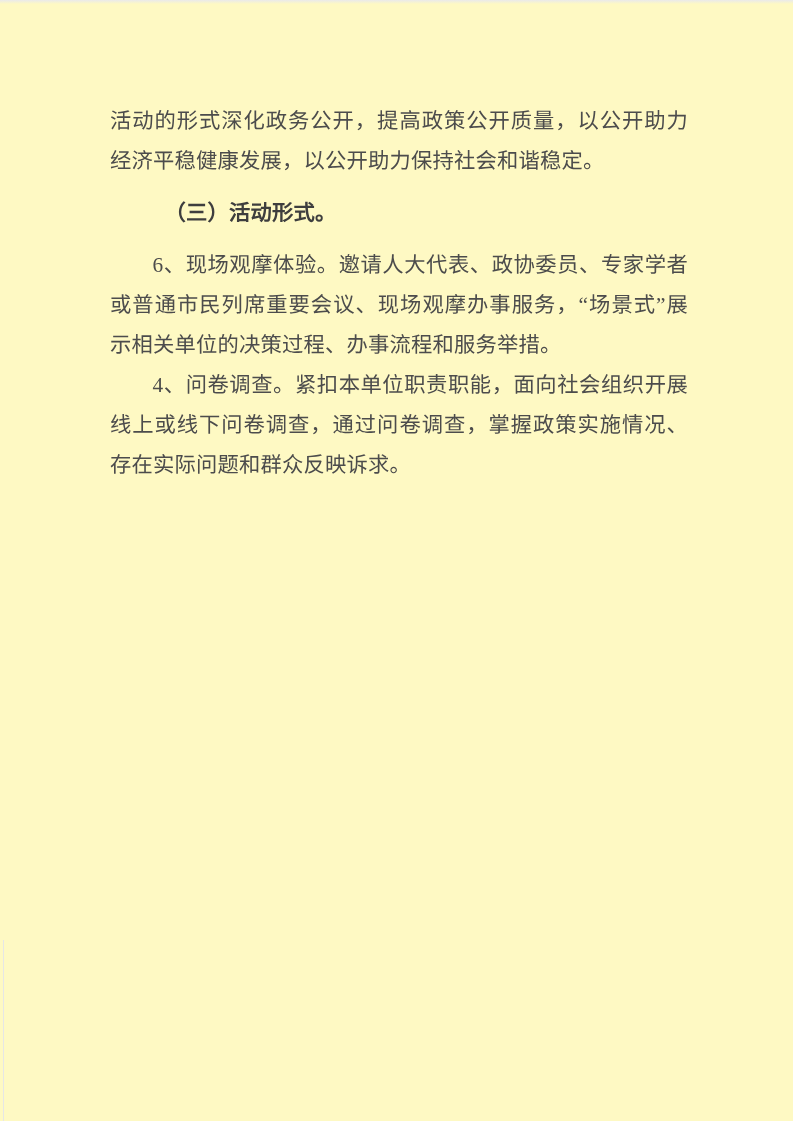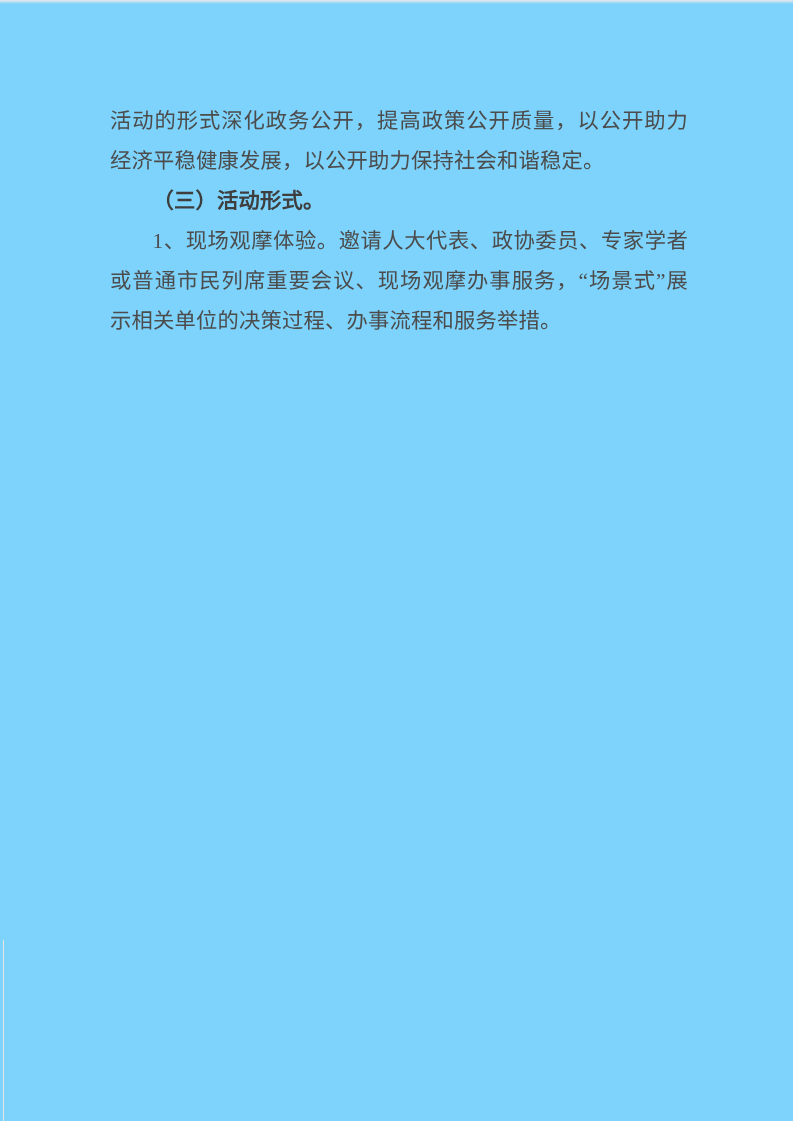--- a/index.html
+++ b/index.html
@@ -4,21 +4,21 @@
 <style>
   html, body {
     margin: 0;
     padding: 0;
     background: #ffffff;
   }
   .page {
     position: relative;
     width: 793px;
     height: 1121px;
-    background: #7dd3fc;
+    background: #fef9c3;
     overflow: hidden;
     font-family: "Liberation Serif", "DejaVu Serif", serif;
   }
   
   .scan-edge-top {
     position: absolute;
     top: 0; left: 0; right: 0;
     height: 4px;
     background: linear-gradient(#eaeaea, rgba(255,255,255,0));
     pointer-events: none;
@@ -44,39 +44,40 @@
     letter-spacing: 0.2px;
   }
   .para {
     margin: 0;
     text-indent: 2em;
   }
   .para.no-indent {
     text-indent: 0;
   }
   .heading {
-    margin: 0;
+    margin: 12px;
     font-size: 21.3px;
     line-height: 40px;
     text-indent: 2em;
     font-weight: bold;
     color: #3e3e3e;
   }
 </style>
 </head>
 <body>
 
 <div class="page">
   <div class="scan-edge-top"></div>
   <div class="scan-edge-left"></div>
 
   <main class="content">
     <p class="para no-indent">活动的形式深化政务公开，提高政策公开质量，以公开助力经济平稳健康发展，以公开助力保持社会和谐稳定。</p>
 
 
     <h3 class="heading">（三）活动形式。</h3>
 
-    <p class="para">1、现场观摩体验。邀请人大代表、政协委员、专家学者或普通市民列席重要会议、现场观摩办事服务，“场景式”展示相关单位的决策过程、办事流程和服务举措。</p>
+    <p class="para">6、现场观摩体验。邀请人大代表、政协委员、专家学者或普通市民列席重要会议、现场观摩办事服务，“场景式”展示相关单位的决策过程、办事流程和服务举措。</p>
 
 
 
+    <p class="para">4、问卷调查。紧扣本单位职责职能，面向社会组织开展线上或线下问卷调查，通过问卷调查，掌握政策实施情况、存在实际问题和群众反映诉求。</p>
   </main>
 </div>
 
 </body></html>

